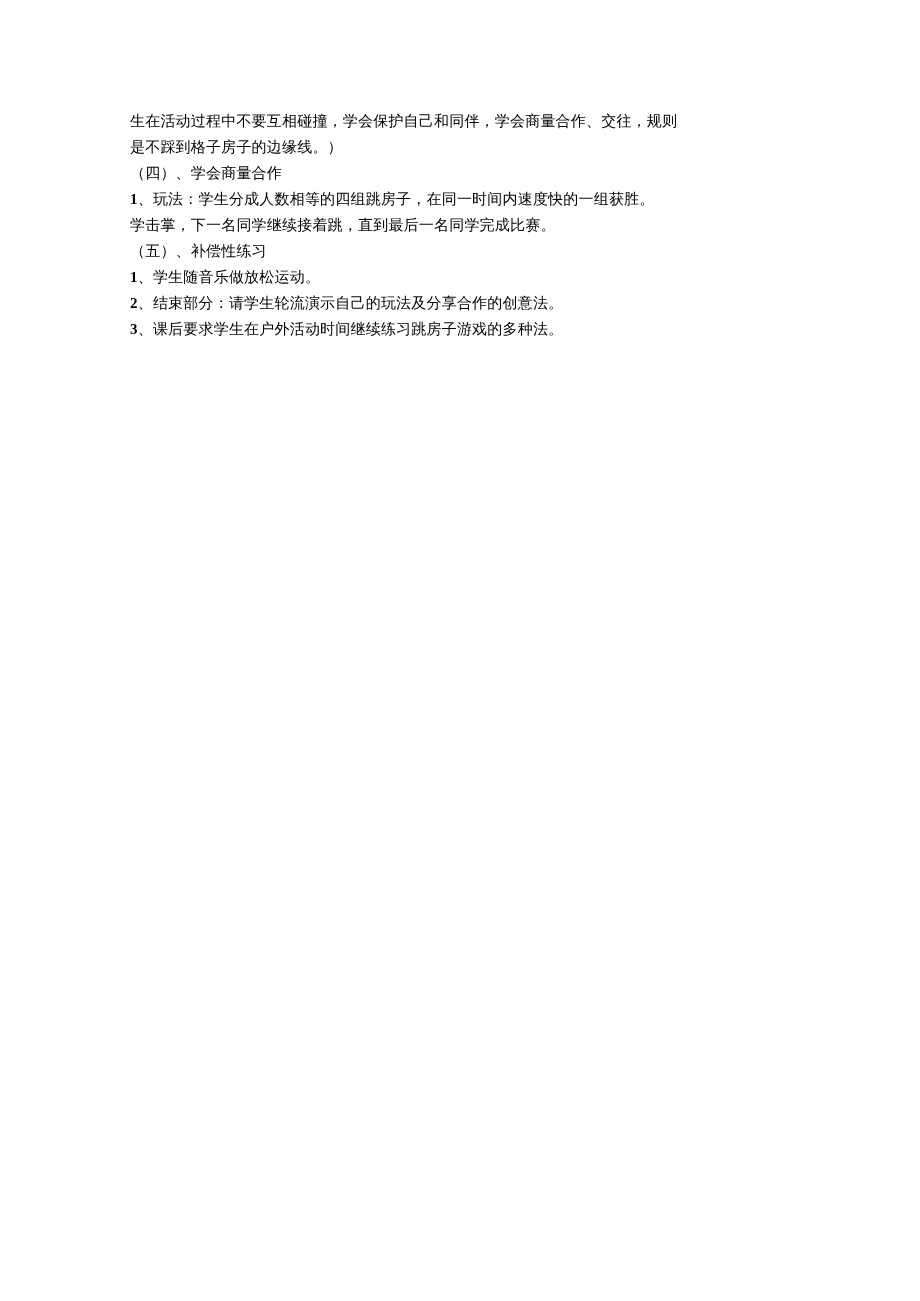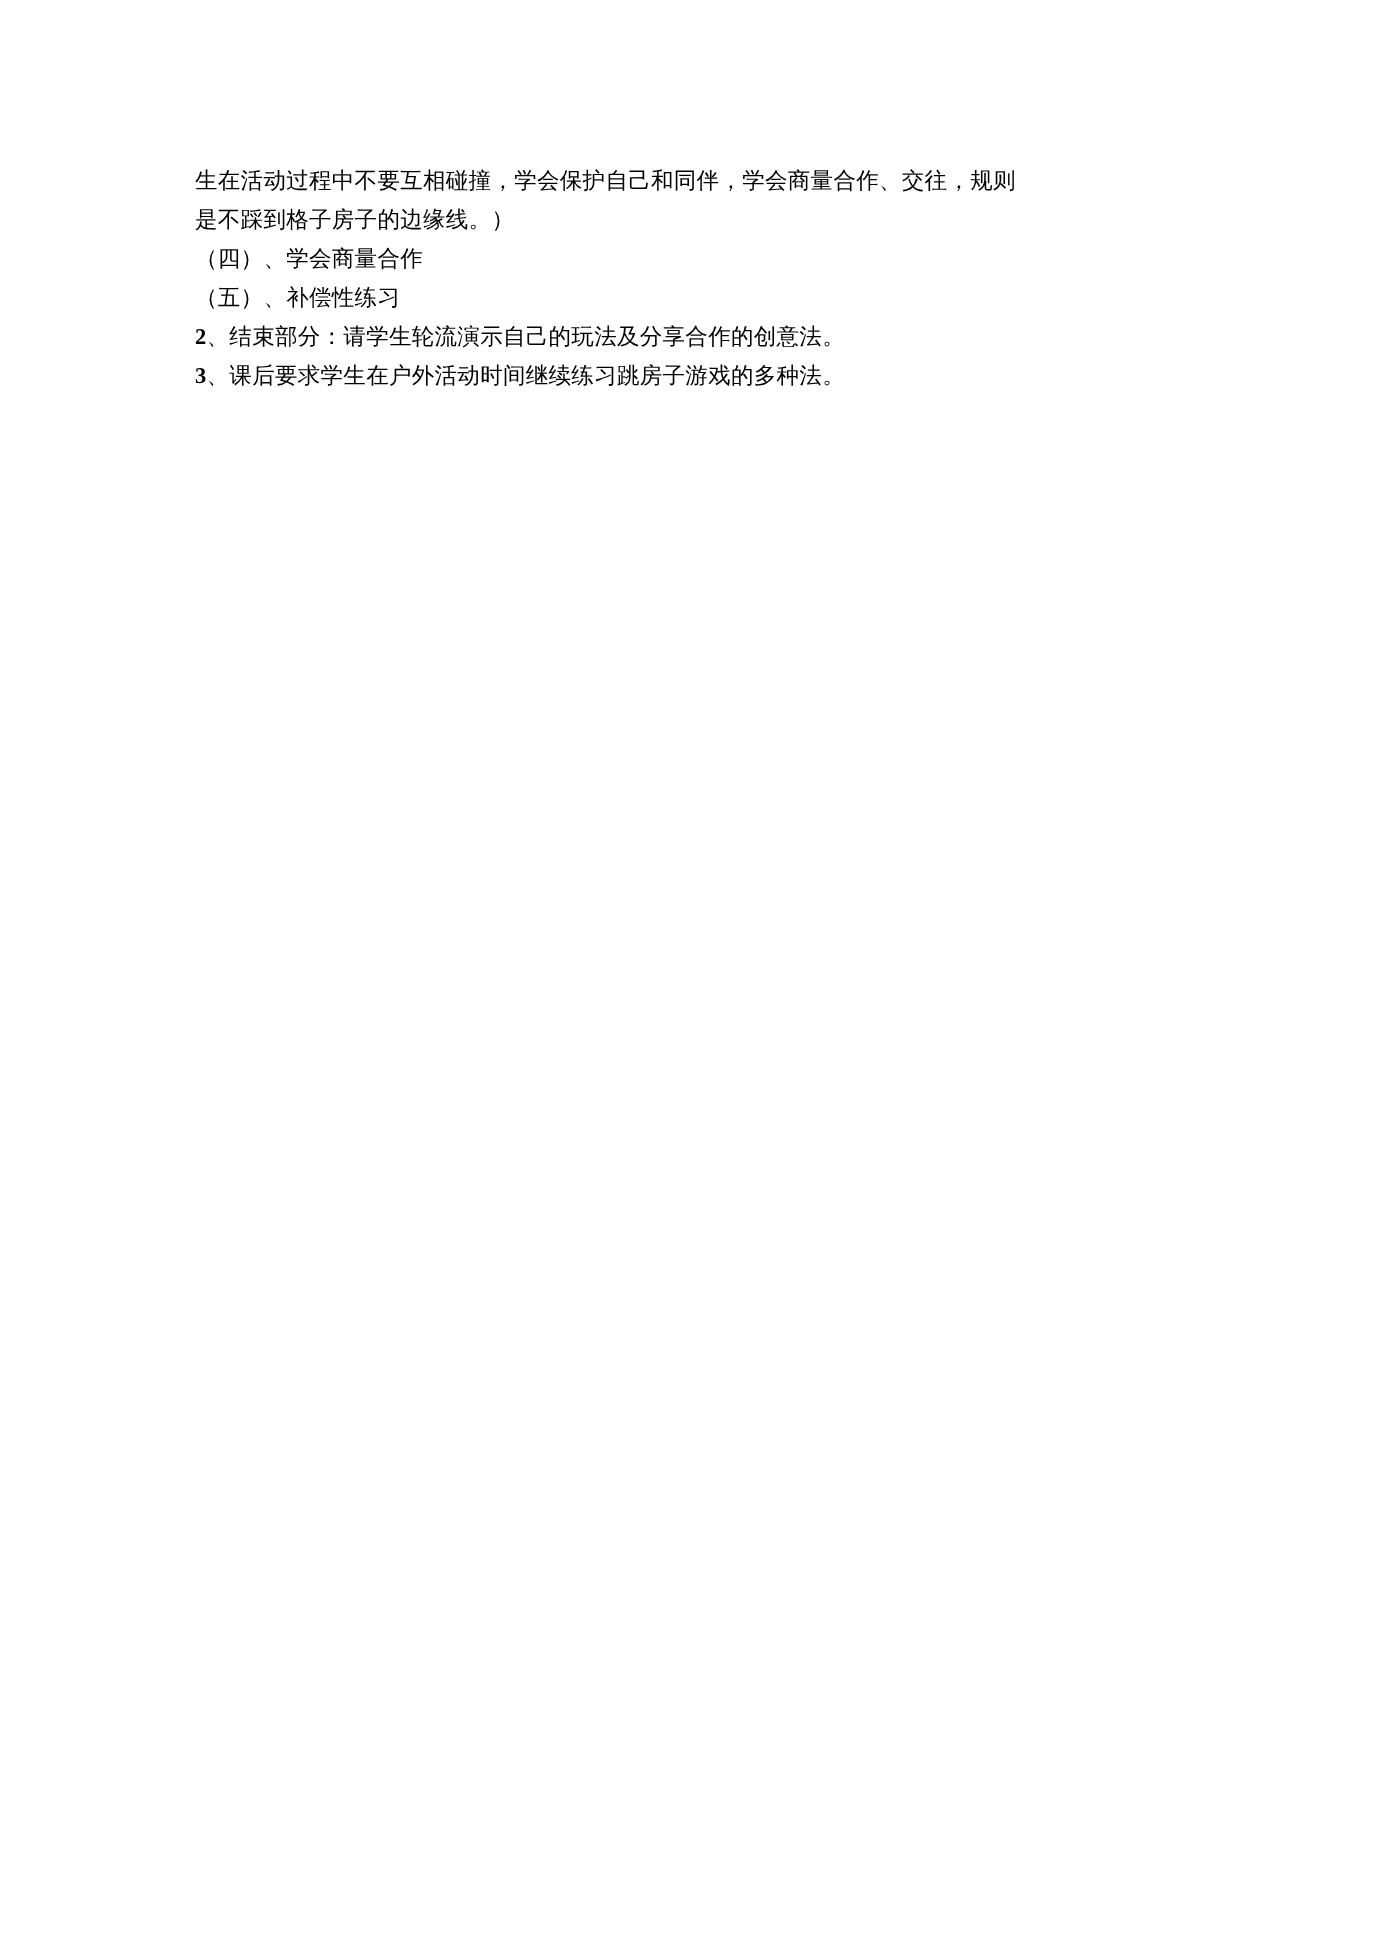--- a/index.html
+++ b/index.html
@@ -27,16 +27,19 @@
     font-weight: 700;
   }
 </style>
 </head>
 <body>
 
 <div class="page" id="page-root">
     <p><span>生在活动过程中不要互相碰撞，学会保护自己和同伴，学会商量合作、交往，规则</span></p>
     <p><span>是不踩到格子房子的边缘线。）</span></p>
     <p><span>（四）、学会商量合作</span></p>
+    <p><span class="marker">1</span><span>、玩法：学生分成人数相等的四组跳房子，在同一时间内速度快的一组获胜。</span></p>
+    <p><span>学击掌，下一名同学继续接着跳，直到最后一名同学完成比赛。</span></p>
     <p><span>（五）、补偿性练习</span></p>
+    <p><span class="marker">1</span><span>、学生随音乐做放松运动。</span></p>
     <p><span class="marker">2</span><span>、结束部分：请学生轮流演示自己的玩法及分享合作的创意法。</span></p>
     <p><span class="marker">3</span><span>、课后要求学生在户外活动时间继续练习跳房子游戏的多种法。</span></p>
   </div>
 
 </body></html>

